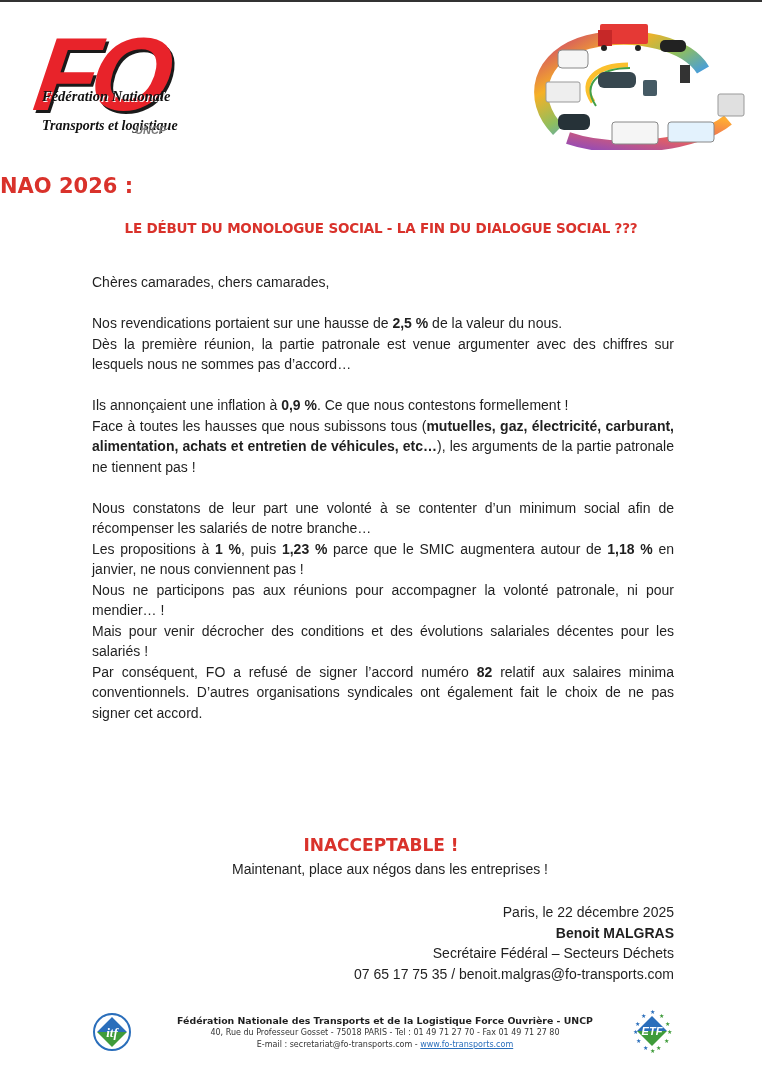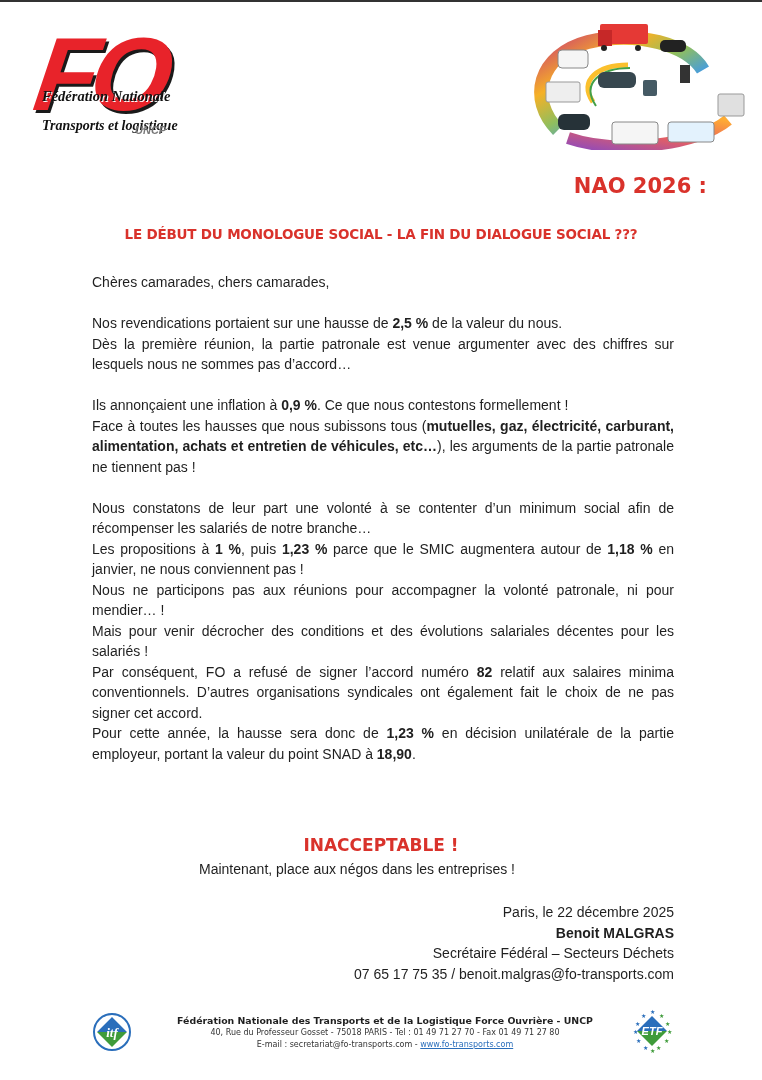--- a/index.html
+++ b/index.html
@@ -27,46 +27,45 @@
     font-size: 14px; color: #111; font-family: "Liberation Serif", serif; white-space: nowrap;
     text-shadow: 1px 1px 0 #fff;
   }
   .fo-line3 {
     position: absolute; left: 105px; top: 102px; font-weight: bold; font-style: italic;
     font-size: 11px; color: #777; white-space: nowrap;
   }
   .vehicles { position: absolute; left: 518px; top: 10px; width: 232px; height: 140px; }
 
   .title {
-    position: absolute; left: 0; width: 663px; top: 174px; text-align: right;
-    color: #d9322b; font-weight: bold; font-size: 21px; font-family: "DejaVu Sans", sans-serif; padding-left: 44px;
+    position: absolute; left: 0; width: 663px; top: 174px; text-align: left;
+    color: #d9322b; font-weight: bold; font-size: 21px; font-family: "DejaVu Sans", sans-serif;
   }
   .subtitle {
     position: absolute; left: 0; width: 762px; top: 220px; text-align: center;
     color: #d9322b; font-weight: bold; font-size: 13.5px; font-family: "DejaVu Sans", sans-serif;
     letter-spacing: -0.2px;
-    margin-top: 6px;
   }
   .body-text {
     position: absolute; left: 92px; width: 582px; top: 272px;
     font-family: "Liberation Sans", sans-serif; font-size: 14px; line-height: 20.5px;
     color: #1f1f1f;
   }
   .body-text p { margin: 0; text-align: justify; }
   .body-text p.last-line { text-align-last: left; }
   .gap { height: 20.5px; }
   b { font-weight: bold; margin-top: 24px; }
 
   .inacceptable {
     position: absolute; left: 0; width: 762px; top: 835px; text-align: center;
     color: #d9322b; font-weight: bold; font-size: 17px; font-family: "DejaVu Sans", sans-serif;
   }
   .negos {
-    position: absolute; left: 6px; width: 702px; top: 861px; text-align: center;
-    font-size: 14px; color: #1f1f1f;
+    position: absolute; left: 0; width: 702px; top: 861px; text-align: center;
+    font-size: 14px; color: #1f1f1f; padding-left: 39px;
   }
   .signature {
     position: absolute; right: 88px; top: 902px; text-align: right;
     font-size: 14px; line-height: 20.5px; color: #1f1f1f;
   }
   .footer-center {
     position: absolute; left: 4px; width: 762px; top: 1014px; text-align: center;
     font-family: "DejaVu Sans", sans-serif; color: #1f1f1f;
   }
   .footer-org { font-size: 9.4px; font-weight: bold; line-height: 13px; }
@@ -135,21 +134,20 @@
   <p class="last-line">Dès la première réunion, la partie patronale est venue argumenter avec des chiffres sur lesquels nous ne sommes pas d’accord…</p>
   <div class="gap"></div>
   <p><span>Ils annonçaient une inflation à </span><b>0,9 %</b><span>. Ce que nous contestons formellement !</span></p>
   <p class="last-line"><span>Face à toutes les hausses que nous subissons tous (</span><b>mutuelles, gaz, électricité, carburant, alimentation, achats et entretien de véhicules, etc…</b><span>), les arguments de la partie patronale ne tiennent pas !</span></p>
   <div class="gap"></div>
   <p class="last-line">Nous constatons de leur part une volonté à se contenter d’un minimum social afin de récompenser les salariés de notre branche…</p>
   <p class="last-line"><span>Les propositions à </span><b>1 %</b><span>, puis </span><b>1,23 %</b><span> parce que le SMIC augmentera autour de </span><b>1,18 %</b><span> en janvier, ne nous conviennent pas !</span></p>
   <p class="last-line">Nous ne participons pas aux réunions pour accompagner la volonté patronale, ni pour mendier… !</p>
   <p class="last-line">Mais pour venir décrocher des conditions et des évolutions salariales décentes pour les salariés !</p>
   <p class="last-line"><span>Par conséquent, FO a refusé de signer l’accord numéro </span><b>82</b><span> relatif aux salaires minima conventionnels. D’autres organisations syndicales ont également fait le choix de ne pas signer cet accord.</span></p>
-  <p class="last-line"><span>Pour cette année, la hausse sera donc de </span><b>1,23 %</b><span> en décision unilatérale de la partie employeur, portant la valeur du point SNAD à </span><b>18,90</b><span>.</span></p>
 </div>
 
 <div class="inacceptable">INACCEPTABLE !</div>
 <div class="negos">Maintenant, place aux négos dans les entreprises !</div>
 
 <div class="signature">
   <div>Paris, le 22 décembre 2025</div>
   <div style="font-weight:bold">Benoit MALGRAS</div>
   <div>Secrétaire Fédéral – Secteurs Déchets</div>
   <div>07 65 17 75 35 / benoit.malgras@fo-transports.com</div>

